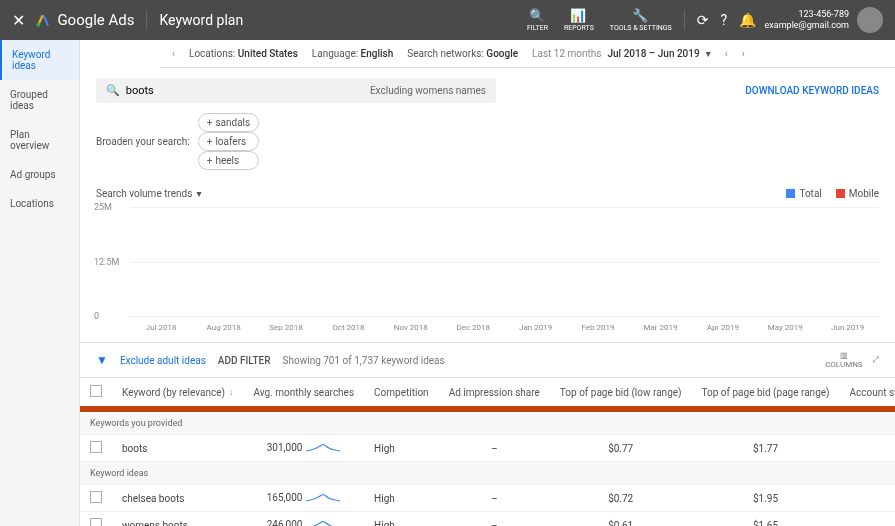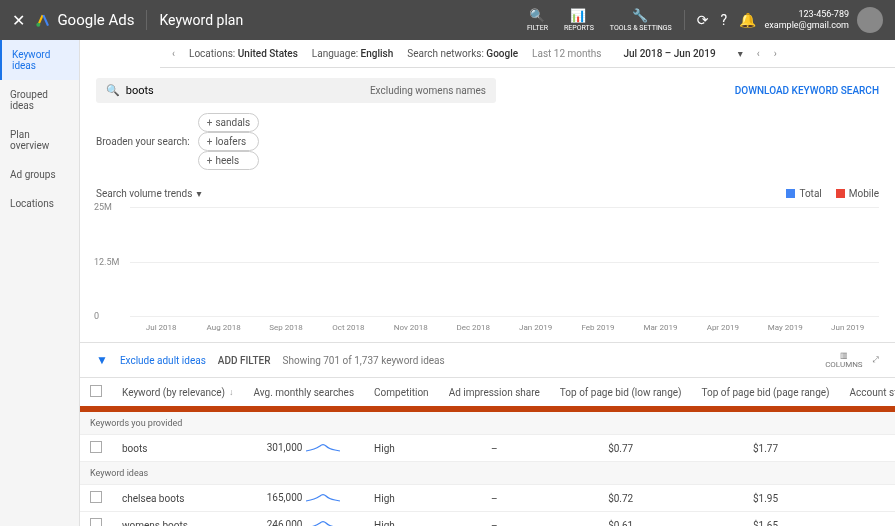--- a/index.html
+++ b/index.html
@@ -14,21 +14,21 @@
 .header-tools{display:flex;gap:16px;align-items:center}
 .tool-item{display:flex;flex-direction:column;align-items:center;font-size:7px;cursor:pointer}
 .tool-icon{font-size:13px;margin-bottom:1px}
 .header-icons{display:flex;gap:12px;align-items:center;font-size:14px}
 .header-icons span{cursor:pointer}
 .account{text-align:right;font-size:9px;line-height:1.2;margin-left:8px}
 .avatar{width:26px;height:26px;border-radius:50%;background:#888;margin-left:8px}
 .subheader{background:#fff;border-bottom:1px solid #ddd;height:28px;display:flex;align-items:center;padding:0 12px;font-size:10px;color:#555;gap:14px;margin-left:80px}
 .subheader .nav-arrow{color:#888;cursor:pointer}
 .subheader b{color:#333;font-weight:500}
-.date-range{display:flex;align-items:center;gap:22px;cursor:pointer}
+.date-range{display:flex;align-items:center;gap:6px;cursor:pointer}
 .layout{display:flex;position:absolute;top:40px;left:0;right:0;bottom:0}
 .sidebar{width:80px;background:#f5f5f5;border-right:1px solid #e0e0e0}
 .sidebar-item{padding:9px 10px;font-size:10px;color:#555;cursor:pointer}
 .sidebar-item.active{color:#1a73e8;border-left:2px solid #1a73e8;background:#e8f0fe}
 .main{flex:1;overflow-y:auto;background:#fff}
 .search-row{display:flex;align-items:center;padding:10px 16px;gap:14px}
 .search-box{flex:0 0 400px;background:#f1f1f1;border-radius:3px;display:flex;align-items:center;padding:6px 10px;font-size:11px}
 .search-box input{border:none;background:transparent;flex:1;outline:none;font-size:11px}
 .excl{color:#666;font-size:10px}
 .download-link{margin-left:auto;color:#1a73e8;font-size:10px;font-weight:500;cursor:pointer}
@@ -134,21 +134,21 @@
       <span class="nav-arrow">‹</span>
       <span class="nav-arrow">›</span>
     </div>
 
     <div class="search-row">
       <div class="search-box">
         <span style="margin-right:6px">🔍</span>
         <input value="boots" style="">
         <span class="excl">Excluding womens names</span>
       </div>
-      <span class="download-link">DOWNLOAD KEYWORD SEARCH</span>
+      <span class="download-link">DOWNLOAD KEYWORD IDEAS</span>
     </div>
 
     <div class="broaden">
       <span>Broaden your search:</span>
       <span id="chips">
           <span class="chip">sandals</span> 
           <span class="chip">loafers</span> 
           <span class="chip">heels</span> 
         </span>
     </div>

